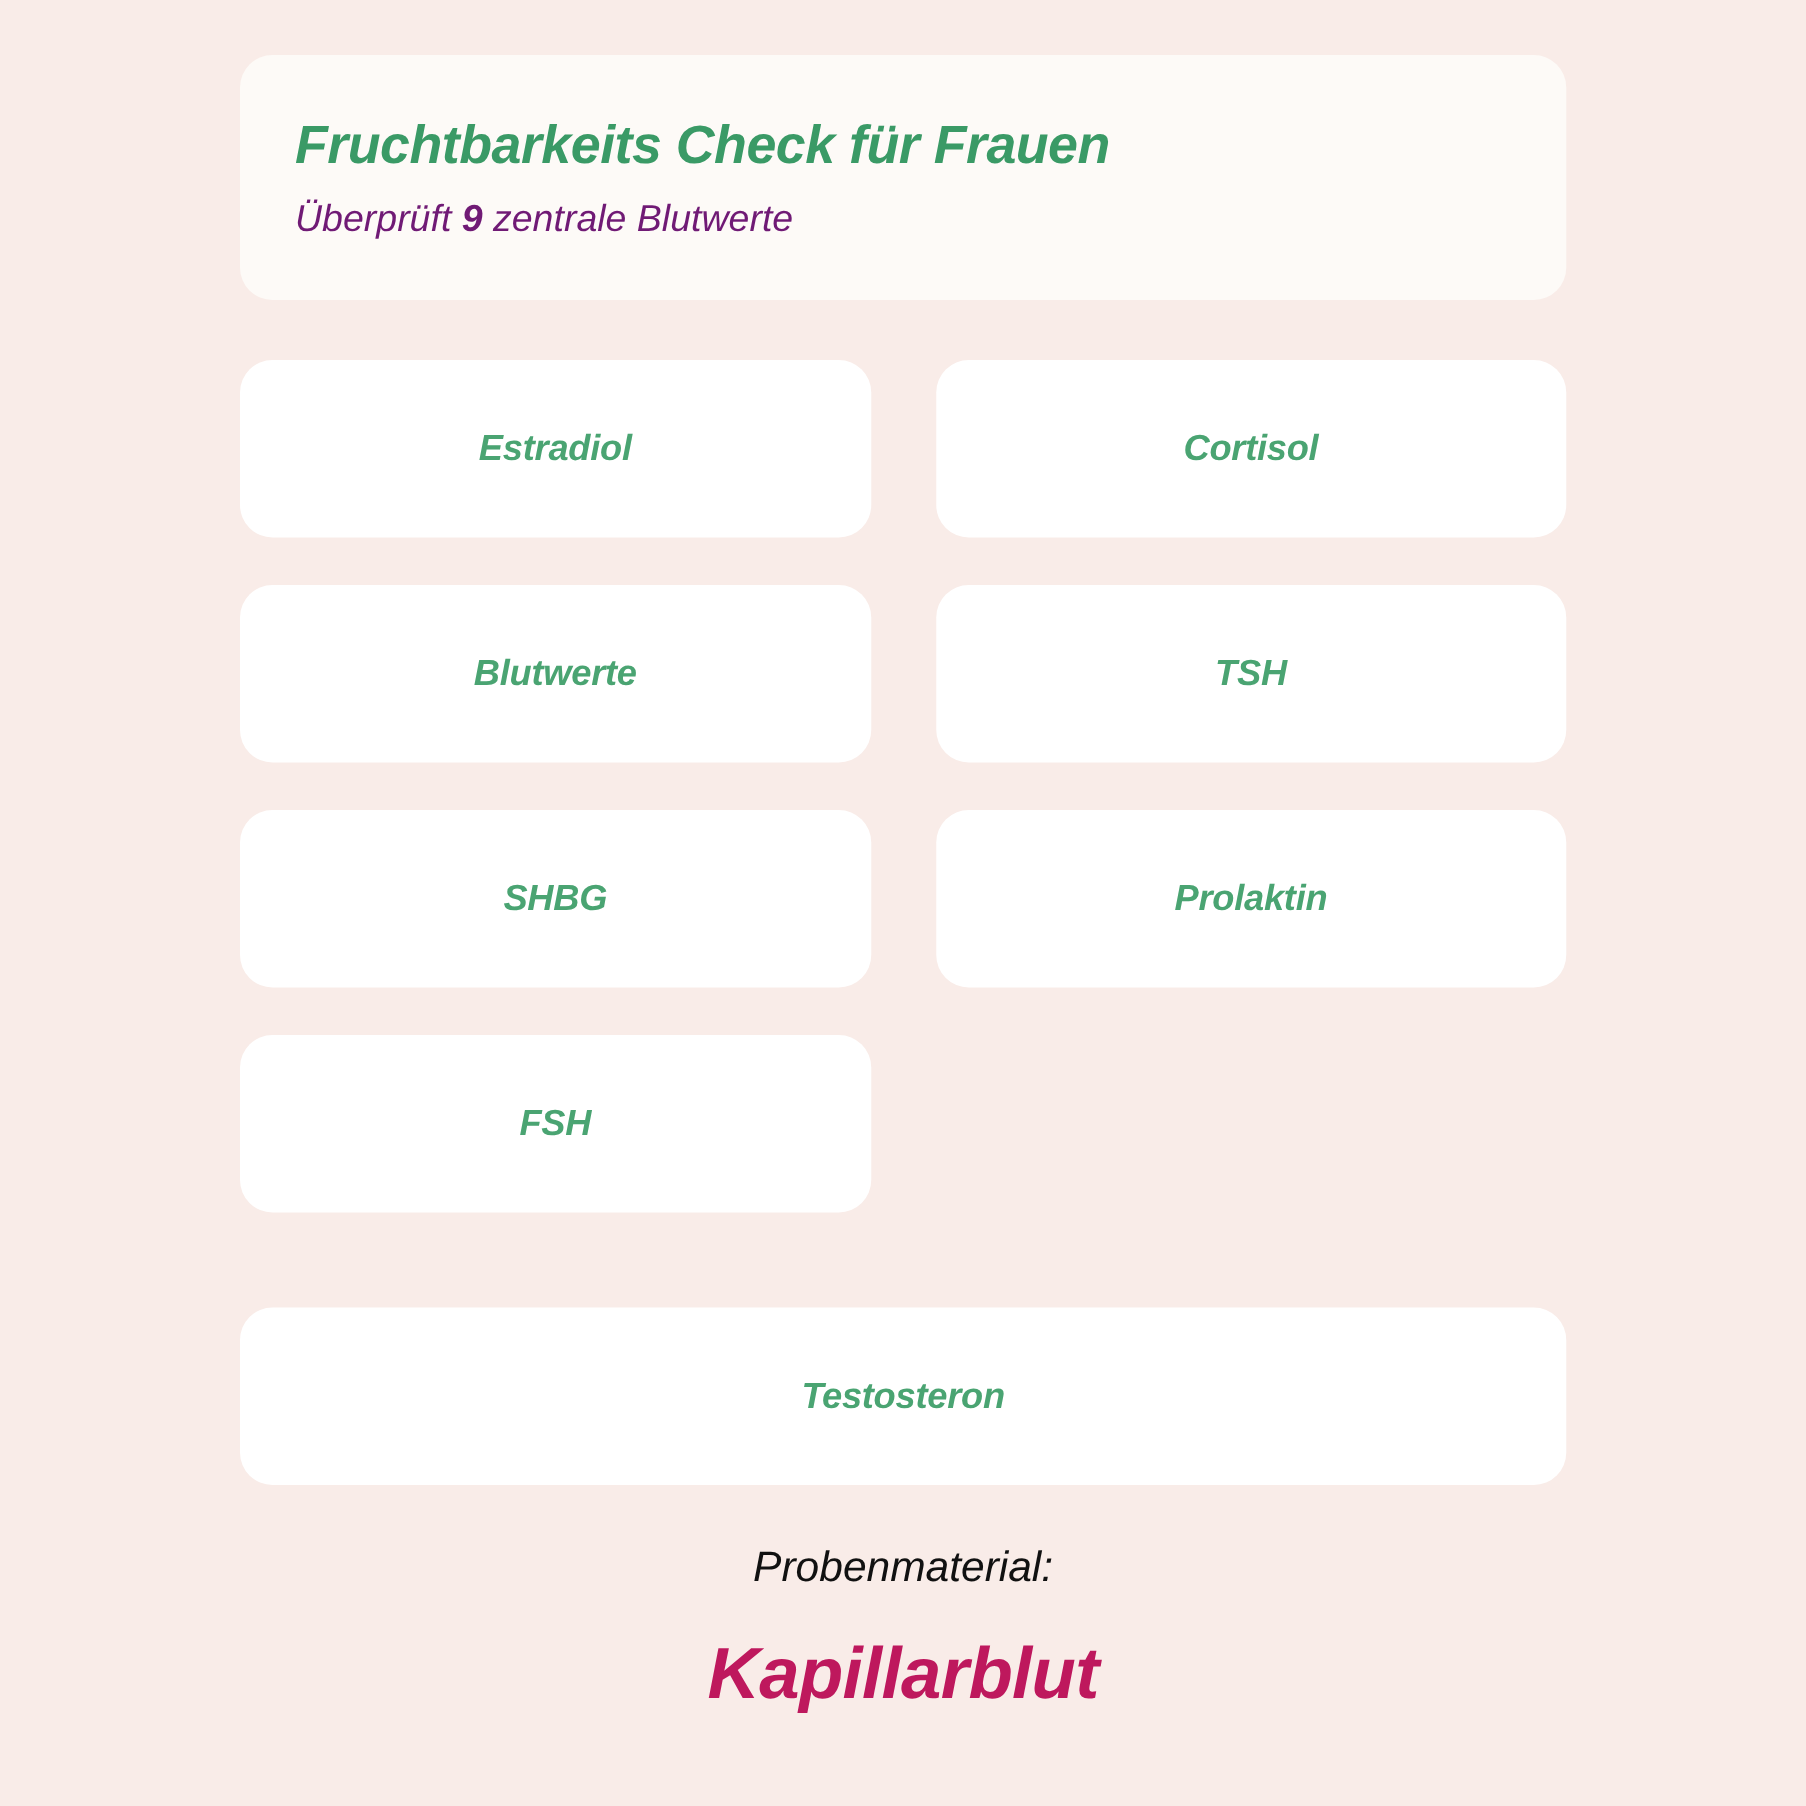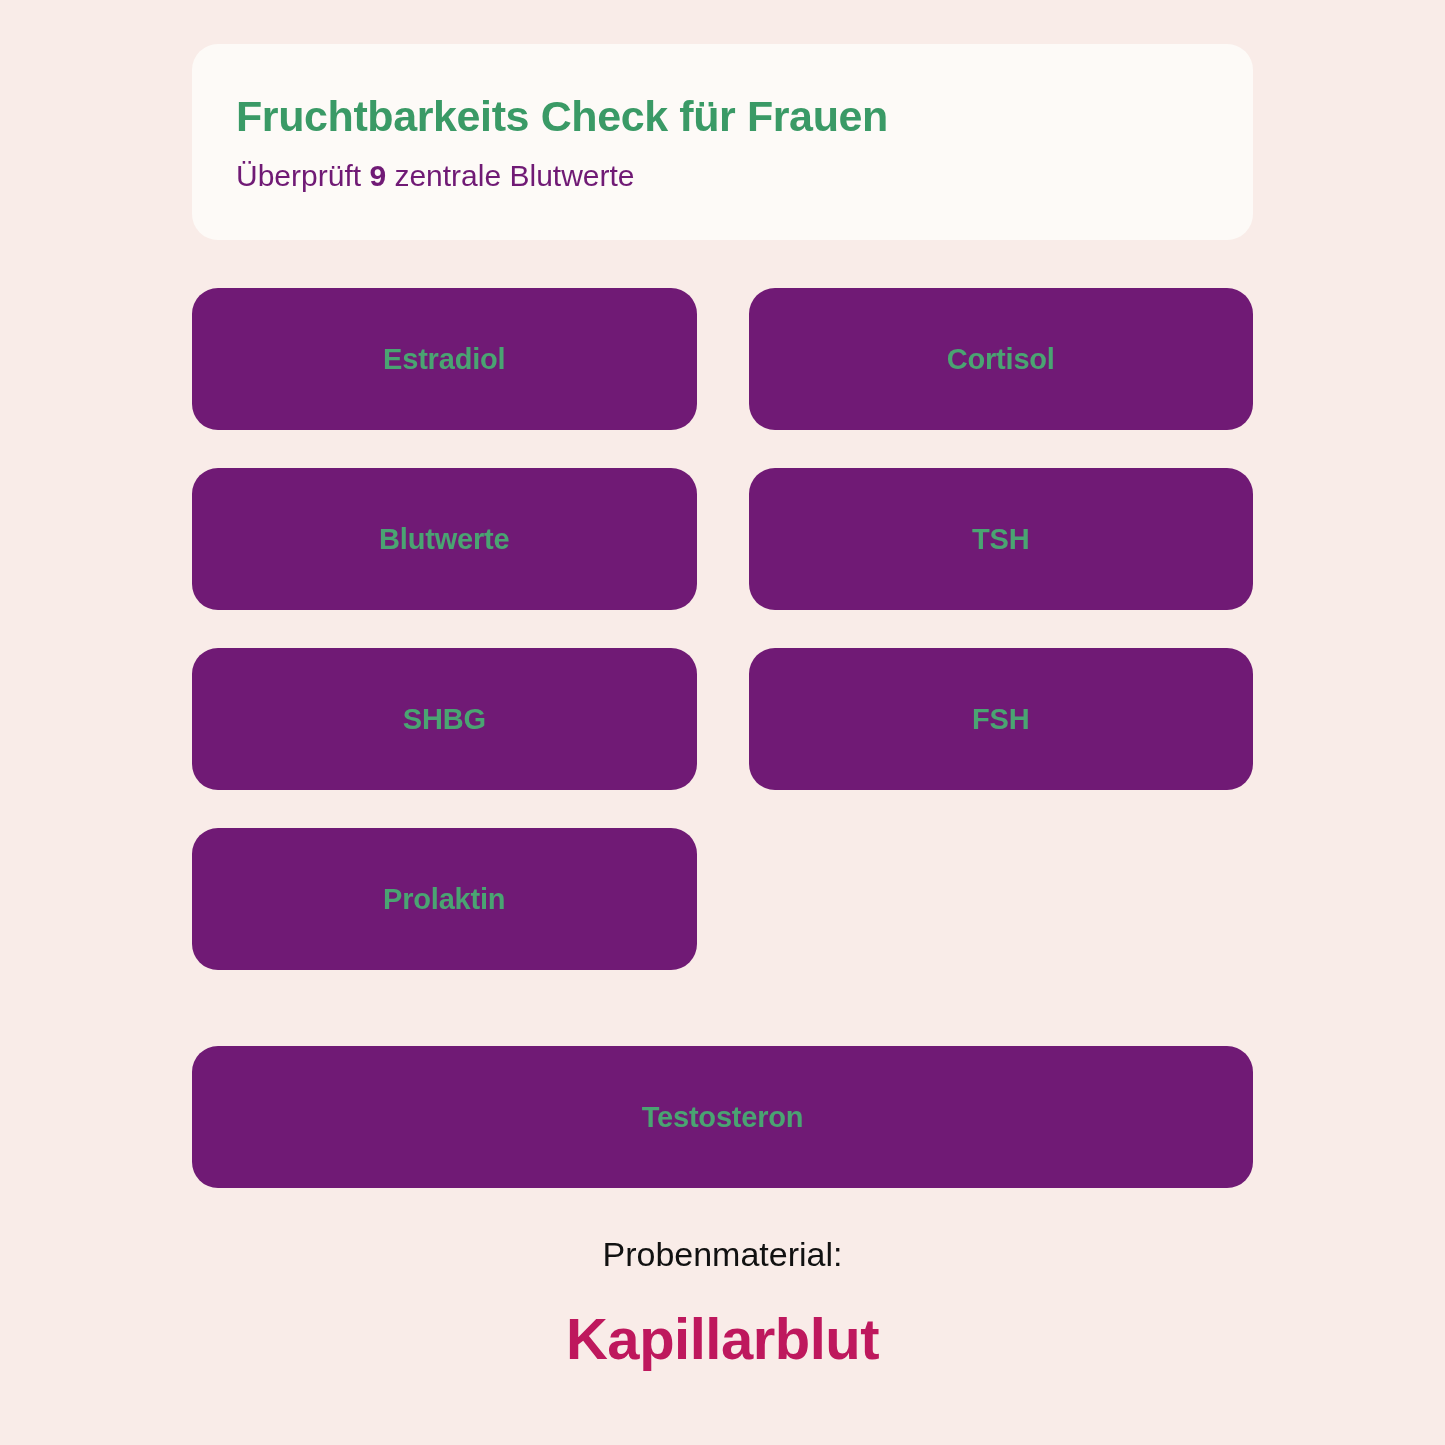--- a/index.html
+++ b/index.html
@@ -14,20 +14,21 @@
     -webkit-font-smoothing: antialiased;
   }
 
   .page {
     width: 1445px;
     height: 1445px;
     box-sizing: border-box;
     padding: 44px 192px 0 192px;
     display: flex;
     flex-direction: column;
+    font-style: italic;
   }
 
   
   .header-card {
     background: #fdfaf7;
     border-radius: 26px;
     padding: 48px 44px 46px 44px;
     box-sizing: border-box;
   }
   .header-title {
@@ -50,21 +51,21 @@
   }
 
   
   .marker-grid {
     margin-top: 48px;
     display: grid;
     grid-template-columns: 1fr 1fr;
     gap: 38px 52px;
   }
   .marker-card {
-    background: #701a75;
+    background: #ffffff;
     border-radius: 26px;
     height: 142px;
     display: flex;
     align-items: center;
     justify-content: center;
     text-align: center;
     padding: 0 18px;
     box-sizing: border-box;
   }
   .marker-card.full {
@@ -127,25 +128,25 @@
 
     <div class="marker-card">
       <span class="marker-label">TSH</span>
     </div>
 
     <div class="marker-card">
       <span class="marker-label">SHBG</span>
     </div>
 
     <div class="marker-card">
-      <span class="marker-label">FSH</span>
+      <span class="marker-label">Prolaktin</span>
     </div>
 
     <div class="marker-card">
-      <span class="marker-label">Prolaktin</span>
+      <span class="marker-label">FSH</span>
     </div>
 
     <div class="marker-card full">
       <span class="marker-label">Testosteron</span>
     </div>
 
   </div>
 
   <div class="footer">
     <p class="footer-label">Probenmaterial:</p>

